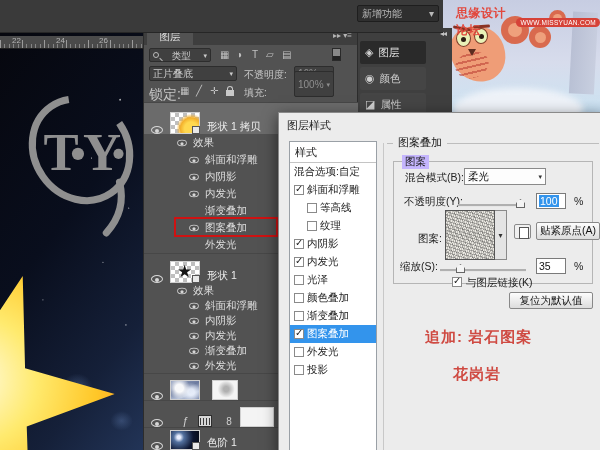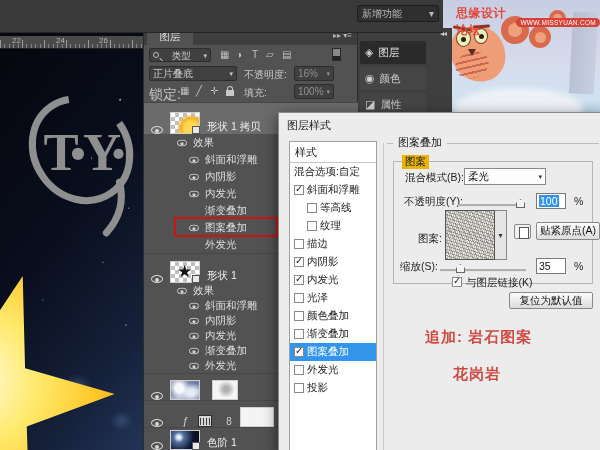--- a/index.html
+++ b/index.html
@@ -123,21 +123,21 @@
   .stylebox-hdr{height:21px;line-height:21px;padding-left:5px;border-bottom:1px solid #c4c4c4;font-size:11px;color:#222;}
   .style-row{height:18px;display:flex;align-items:center;padding-left:4px;font-size:10.5px;color:#222;gap:3px;}
   .style-row.indent{padding-left:17px;}
   .style-row.selected{background:#3394ec;color:#fff;}
   .cb{position:relative;display:inline-block;width:10px;height:10px;background:#fff;border:1px solid #8a8a8a;flex:none;}
   .cb.checked::after{content:"✓";position:absolute;left:0px;top:-3px;font-size:10px;font-weight:bold;color:#222;}
   .vdiv{position:absolute;left:104px;top:30px;bottom:6px;border-left:1px solid #c8c8c8;}
   .grp-title{position:absolute;left:108px;top:22px;right:4px;display:flex;align-items:center;gap:5px;font-size:11px;color:#222;}
   .grp-line{height:1px;background:#bdbdbd;margin-top:1px;}
   .fieldset{position:absolute;left:114px;top:48px;width:200px;height:123px;border:1px solid #b5b5b5;}
-  .legend{position:absolute;left:8px;top:-7px;background:#eab308;padding:0 3px;font-size:10.5px;color:#222;}
+  .legend{position:absolute;left:8px;top:-7px;background:#c4b5fd;padding:0 3px;font-size:10.5px;color:#222;}
   .flabel{position:absolute;font-size:10.5px;color:#222;}
   .combo-lt{position:absolute;background:#fdfdfd;border:1px solid #8a8a8a;font-size:10.5px;color:#111;
     display:flex;justify-content:space-between;align-items:center;padding:0 3px;}
   .track{position:absolute;height:3px;background:#b0b0b0;border-bottom:1px solid #e6e6e6;}
   .sl-thumb{position:absolute;width:9px;height:9px;background:#f4f4f4;border:1px solid #666;
     clip-path:polygon(50% 0,100% 45%,100% 100%,0 100%,0 45%);}
   .field{position:absolute;width:30px;height:16px;background:#fff;border:1px solid #7a7a7a;font-size:10.5px;color:#111;
     line-height:14px;padding-left:2px;}
   .field .hl{background:#3394ec;color:#fff;padding:0 1px;}
   .noise{background-color:#eceae3;background-image:
@@ -258,21 +258,21 @@
       <span>16%</span>
       <span style="font-size:7px">▾</span>
     </div>
     
     <span class="lp-row-label abs" style="left:5px;top:58px;font-size:14px">锁定:</span>
     <span class="fic abs" style="left:36px;top:57px">▦</span>
     <span class="fic abs" style="left:52px;top:57px">╱</span>
     <span class="fic abs" style="left:66px;top:57px">✛</span>
     <span class="lock-glyph abs" style="left:82px;top:57px"></span>
     <span class="lp-row-label abs" style="left:100px;top:58px;font-size:10px">填充:</span>
-    <div class="valbox abs" style="left:150px;top:56px;width:40px;height:15px">
+    <div class="valbox abs" style="left:150px;top:43px;width:40px;height:26px">
       <span>100%</span>
       <span style="font-size:7px">▾</span>
     </div>
 
     
     <div class="layer-row sel" style="top:74px;height:32px">
       <span class="eye on" style="margin:0 7px"></span>
       <span class="thumb t-star1">
           <span class="badge"></span>
         </span>
@@ -377,24 +377,20 @@
         <span class="cb checked"></span>
         <span>斜面和浮雕</span>
       </div>
       <div class="style-row indent">
         <span class="cb"></span>
         <span>等高线</span>
       </div>
       <div class="style-row indent">
         <span class="cb"></span>
         <span>纹理</span>
-      </div>
-      <div class="style-row">
-        <span class="cb"></span>
-        <span>描边</span>
       </div>
       <div class="style-row">
         <span class="cb checked"></span>
         <span>内阴影</span>
       </div>
       <div class="style-row">
         <span class="cb checked"></span>
         <span>内发光</span>
       </div>
       <div class="style-row">

